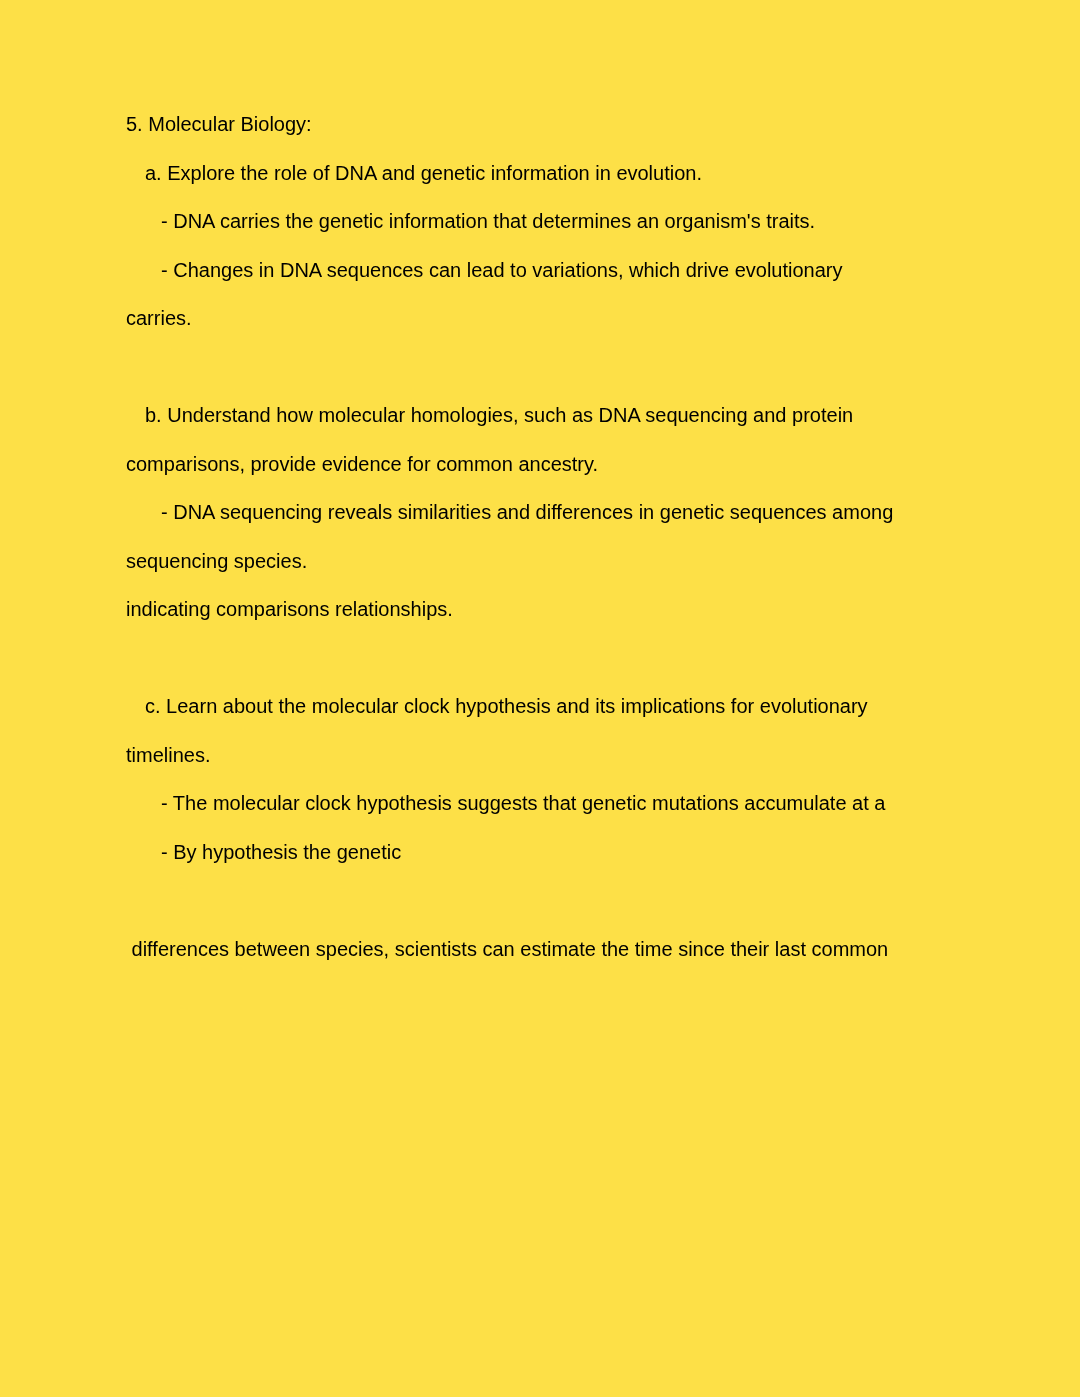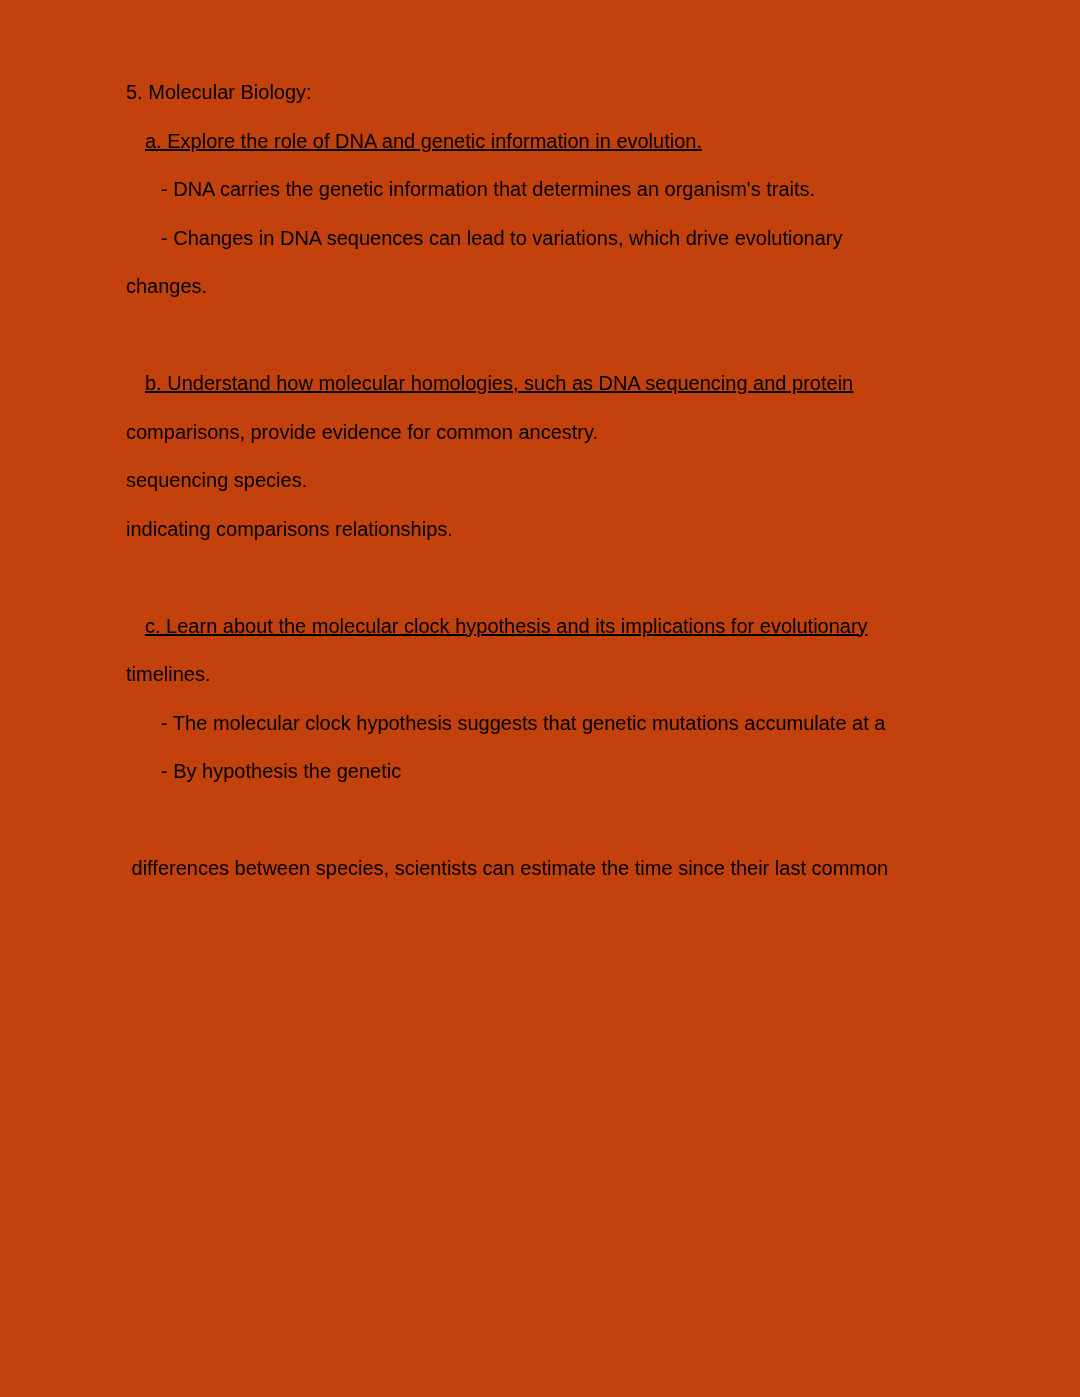--- a/index.html
+++ b/index.html
@@ -5,49 +5,50 @@
 <style>
   html, body {
     margin: 0;
     padding: 0;
     background: #ffffff;
   }
   .page {
     position: relative;
     width: 1080px;
     height: 1397px;
-    background: #c2410c;
+    background: #fde047;
     box-sizing: border-box;
-    padding: 68px 100px 0 126px;
+    padding: 100px 100px 0 126px;
     overflow: hidden;
   }
   .line {
     font-family: "Liberation Sans", "DejaVu Sans", sans-serif;
     font-size: 20px;
     color: #000000;
     line-height: 48.5px;
     height: 48.5px;
     white-space: pre;
   }
   .ind-0 { padding-left: 0; }
-  .ind-1 { padding-left: 19px; text-decoration: underline; }
+  .ind-1 { padding-left: 19px; }
   .ind-2 { padding-left: 35px; }
 </style>
 </head>
 <body>
 
 <div class="page">
   <div class="line ind-0">5. Molecular Biology:</div>
   <div class="line ind-1">a. Explore the role of DNA and genetic information in evolution.</div>
   <div class="line ind-2">- DNA carries the genetic information that determines an organism's traits.</div>
   <div class="line ind-2">- Changes in DNA sequences can lead to variations, which drive evolutionary</div>
-  <div class="line ind-0">changes.</div>
+  <div class="line ind-0">carries.</div>
   <div class="line ind-0"></div>
   <div class="line ind-1">b. Understand how molecular homologies, such as DNA sequencing and protein</div>
   <div class="line ind-0">comparisons, provide evidence for common ancestry.</div>
+  <div class="line ind-2">- DNA sequencing reveals similarities and differences in genetic sequences among</div>
   <div class="line ind-0">sequencing species.</div>
   <div class="line ind-0">indicating comparisons relationships.</div>
   <div class="line ind-0"></div>
   <div class="line ind-1">c. Learn about the molecular clock hypothesis and its implications for evolutionary</div>
   <div class="line ind-0">timelines.</div>
   <div class="line ind-2">- The molecular clock hypothesis suggests that genetic mutations accumulate at a</div>
   <div class="line ind-2">- By hypothesis the genetic</div>
   <div class="line ind-0"></div>
   <div class="line ind-0"> differences between species, scientists can estimate the time since their last common</div>
 </div>

